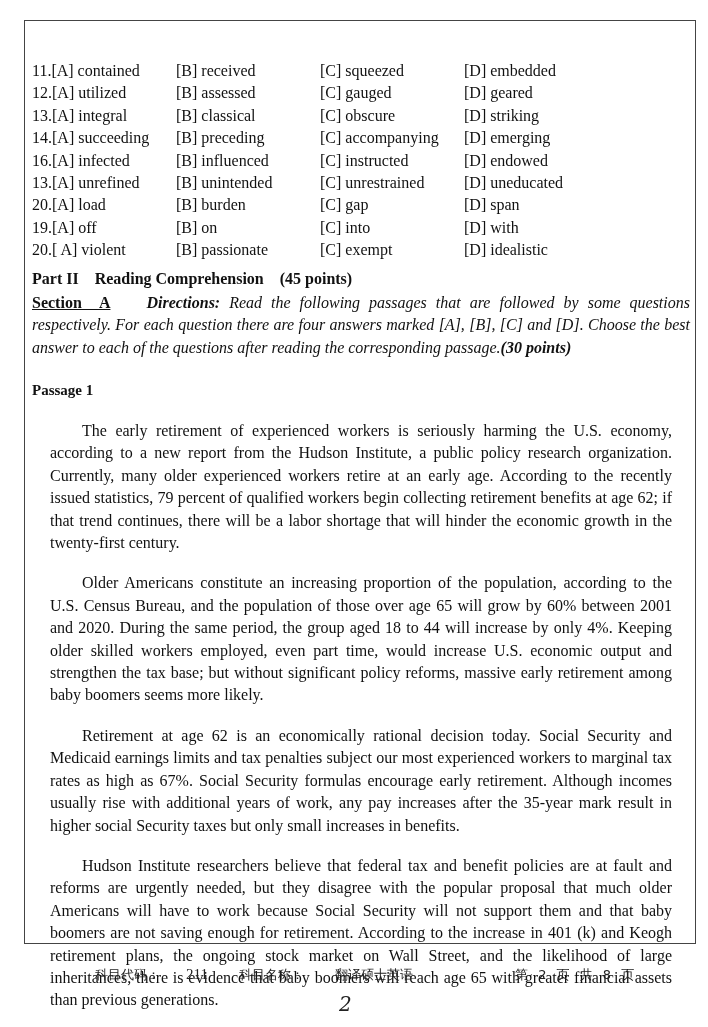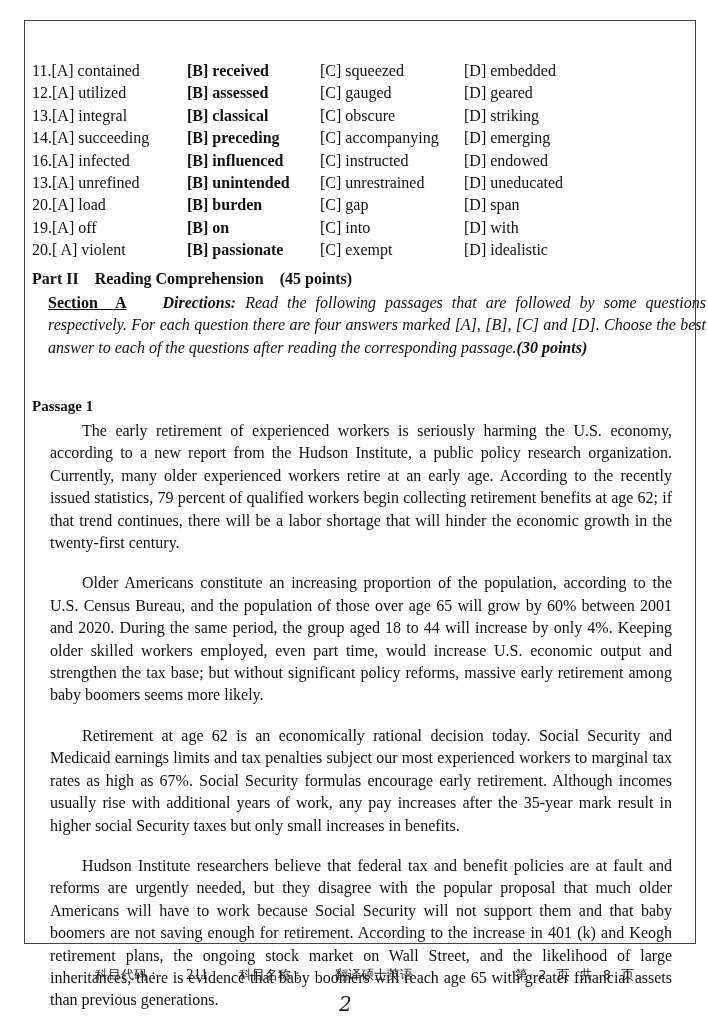--- a/index.html
+++ b/index.html
@@ -9,34 +9,34 @@
     color: #111111;
   }
   .frame {
     position: absolute; left: 24px; top: 20px; width: 672px; height: 924px;
     border: 1.5px solid #444; box-sizing: border-box;
   }
   .opts { position: absolute; left: 32px; top: 22px; width: 660px; margin-top: 38px; }
   .opt-row { position: relative; height: 22.4px; font-size: 16px; line-height: 22px; white-space: nowrap; }
   .opt-row span { position: absolute; top: 0; }
   .c-a { left: 0; }
-  .c-b { left: 155px; font-weight: bold; }
+  .c-b { left: 144px; }
   .c-c { left: 288px; }
   .c-d { left: 432px; }
   .part { position: absolute; left: 32px; top: 270px; font-size: 16px; font-weight: bold; white-space: nowrap; }
   .part .gap { display: inline-block; width: 16px; }
   .directions {
     position: absolute; left: 32px; top: 292px; width: 658px;
-    font-size: 16px; line-height: 22.4px; text-align: justify; margin-left: 16px;
+    font-size: 16px; line-height: 22.4px; text-align: justify;
   }
   .sec { font-weight: bold; text-decoration: underline; }
   .dirlabel { font-weight: bold; font-style: italic; }
   .dirtext { font-style: italic; }
   .pts { font-weight: bold; font-style: italic; }
-  .passage-title { position: absolute; left: 32px; top: 382px; font-size: 15px; font-weight: bold; margin-top: 16px; }
+  .passage-title { position: absolute; left: 32px; top: 382px; font-size: 15px; font-weight: bold; }
   .passage {
     position: absolute; left: 32px; top: 402px; width: 658px;
     font-size: 16px; line-height: 22.4px; text-align: justify;
   }
   .passage p { margin: 18px; text-indent: 32px; }
   .footer {
     position: absolute; top: 966px; left: 0; width: 708px;
     font-family: "DejaVu Sans", sans-serif; font-size: 13px; color: #222;
   }
   .footer span { position: absolute; top: 0; white-space: nowrap; }

